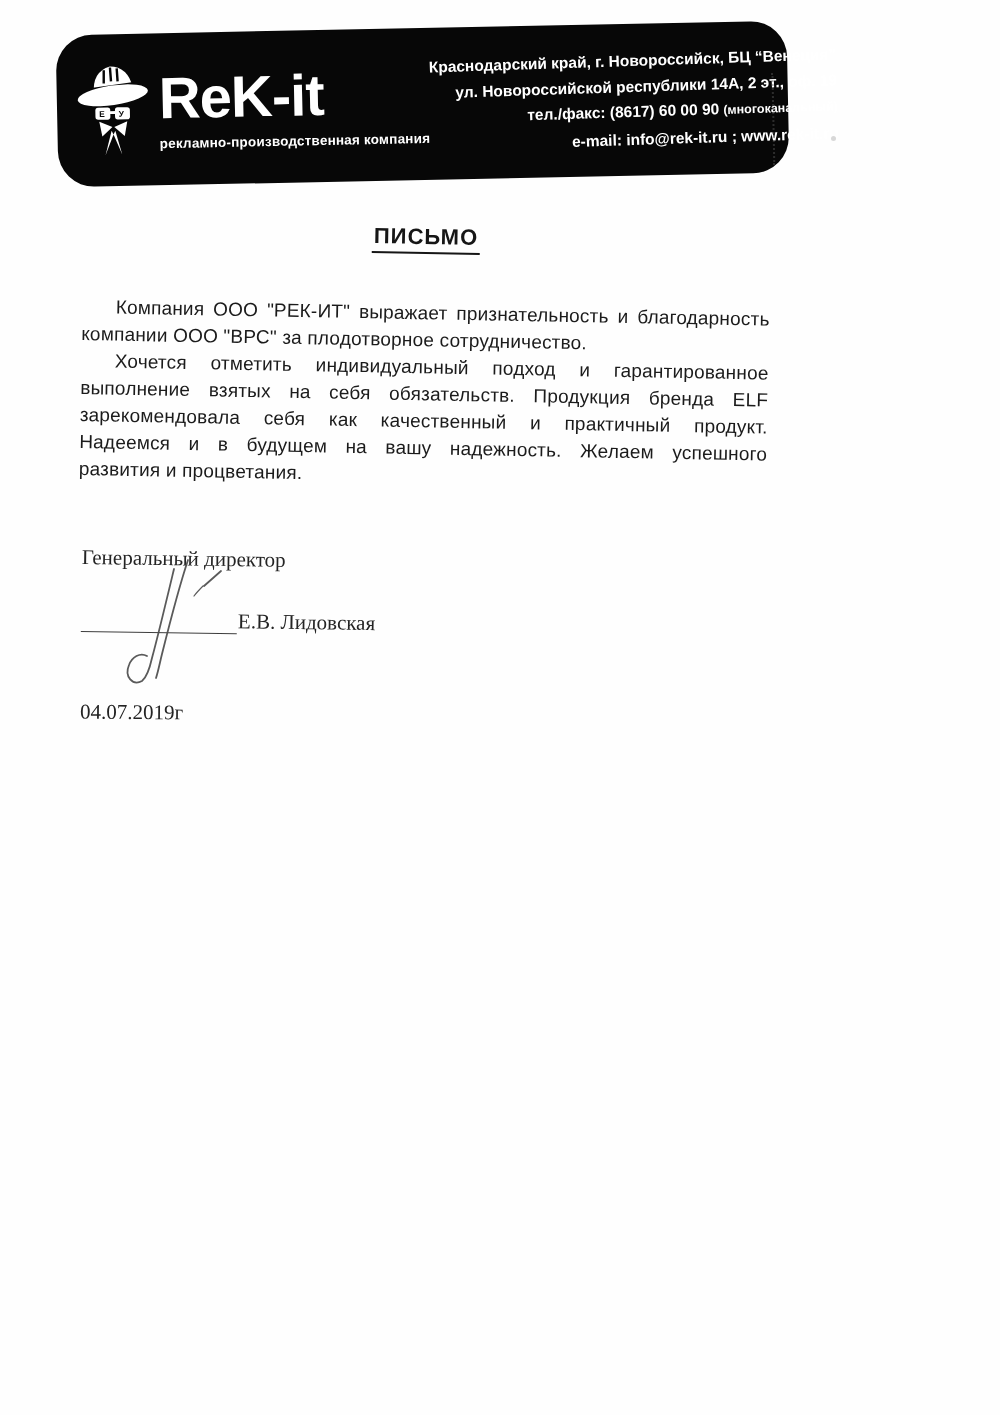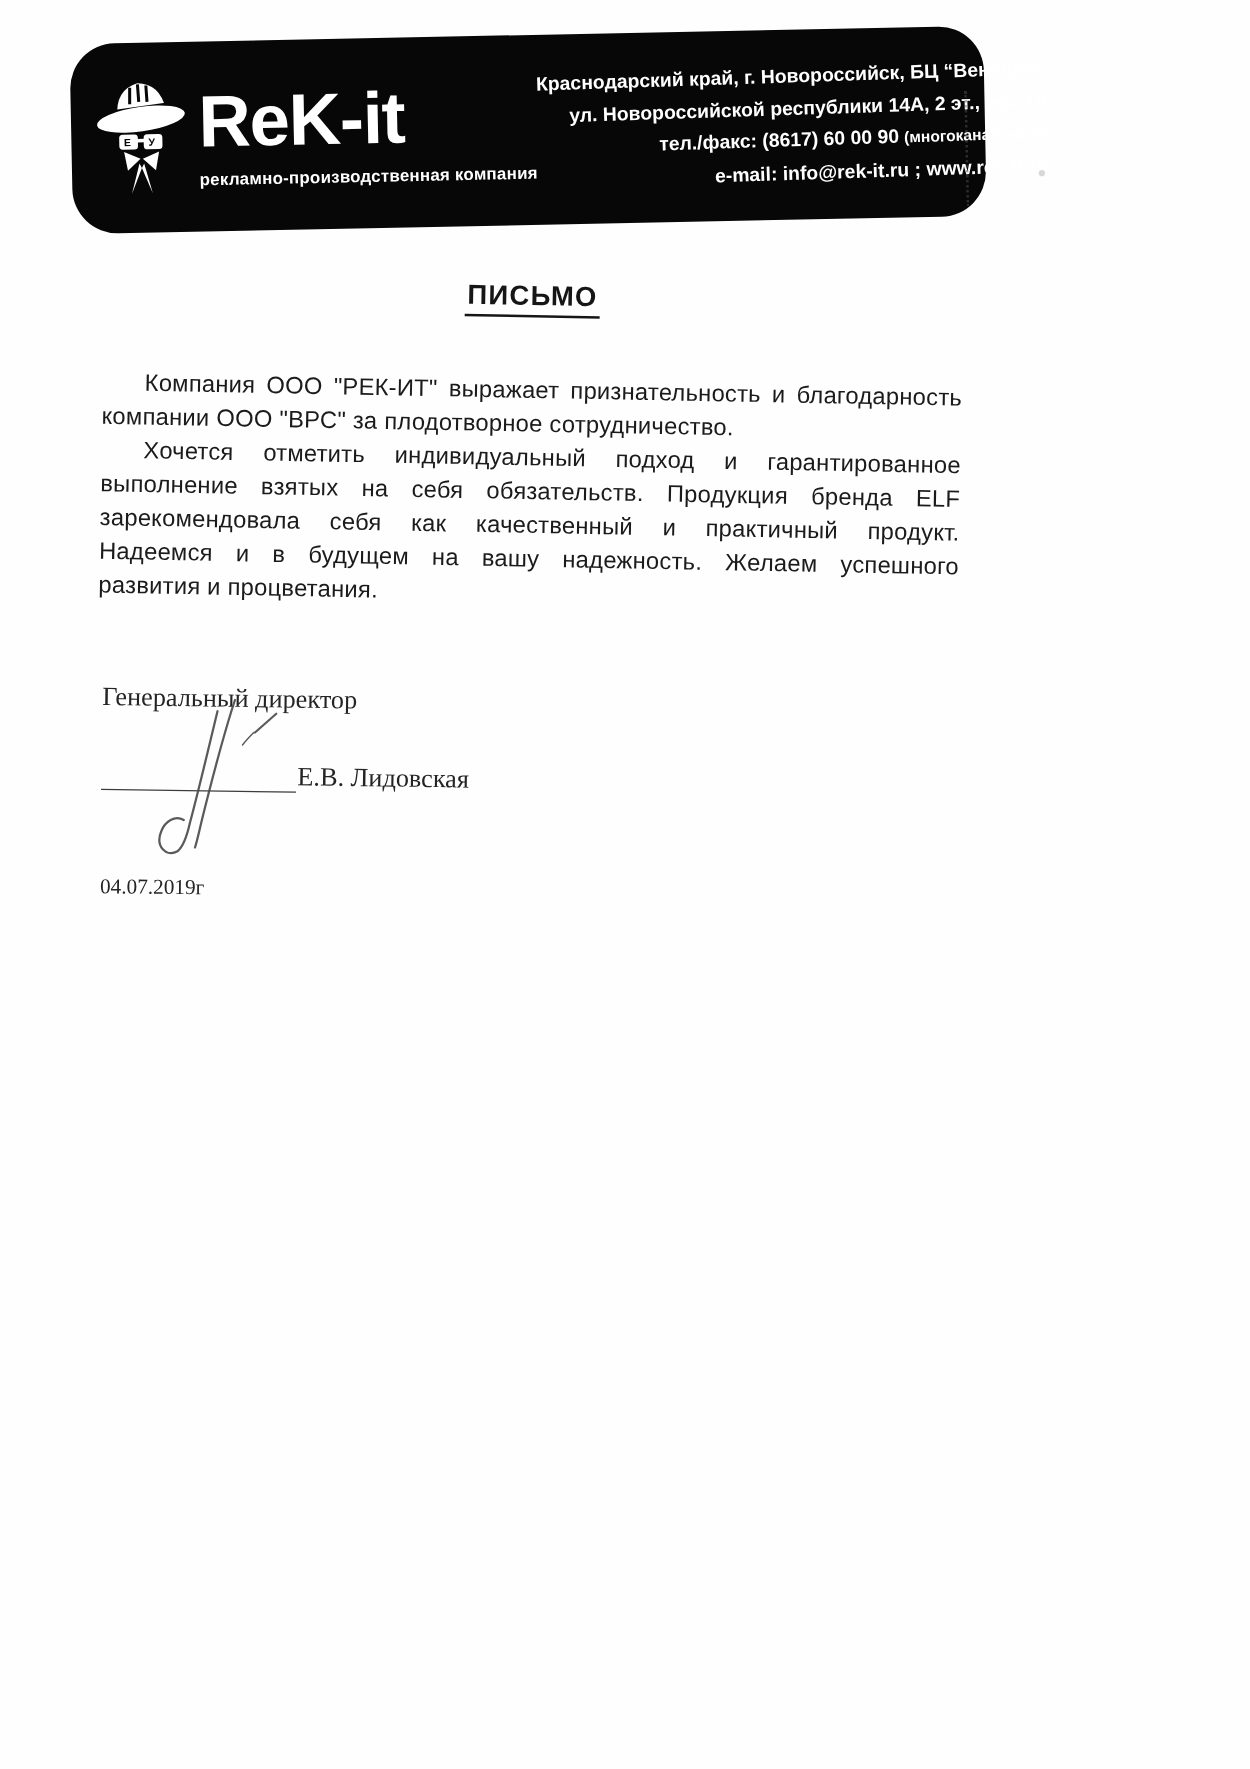--- a/index.html
+++ b/index.html
@@ -120,21 +120,21 @@
     left: 118px; top: 552px;
     width: 112px; height: 135px;
     pointer-events: none;
   }
 
   .date-block {
     position: absolute;
     left: 80px; top: 700px;
     transform: rotate(0.5deg);
     font-family: "Liberation Serif", serif;
-    font-size: 17px;
+    font-size: 21px;
     color: #242424;
   }
 
   
   .speck {
     position: absolute;
     left: 831px; top: 136px;
     width: 5px; height: 5px;
     border-radius: 50%;
     background: #d8d8d8;

